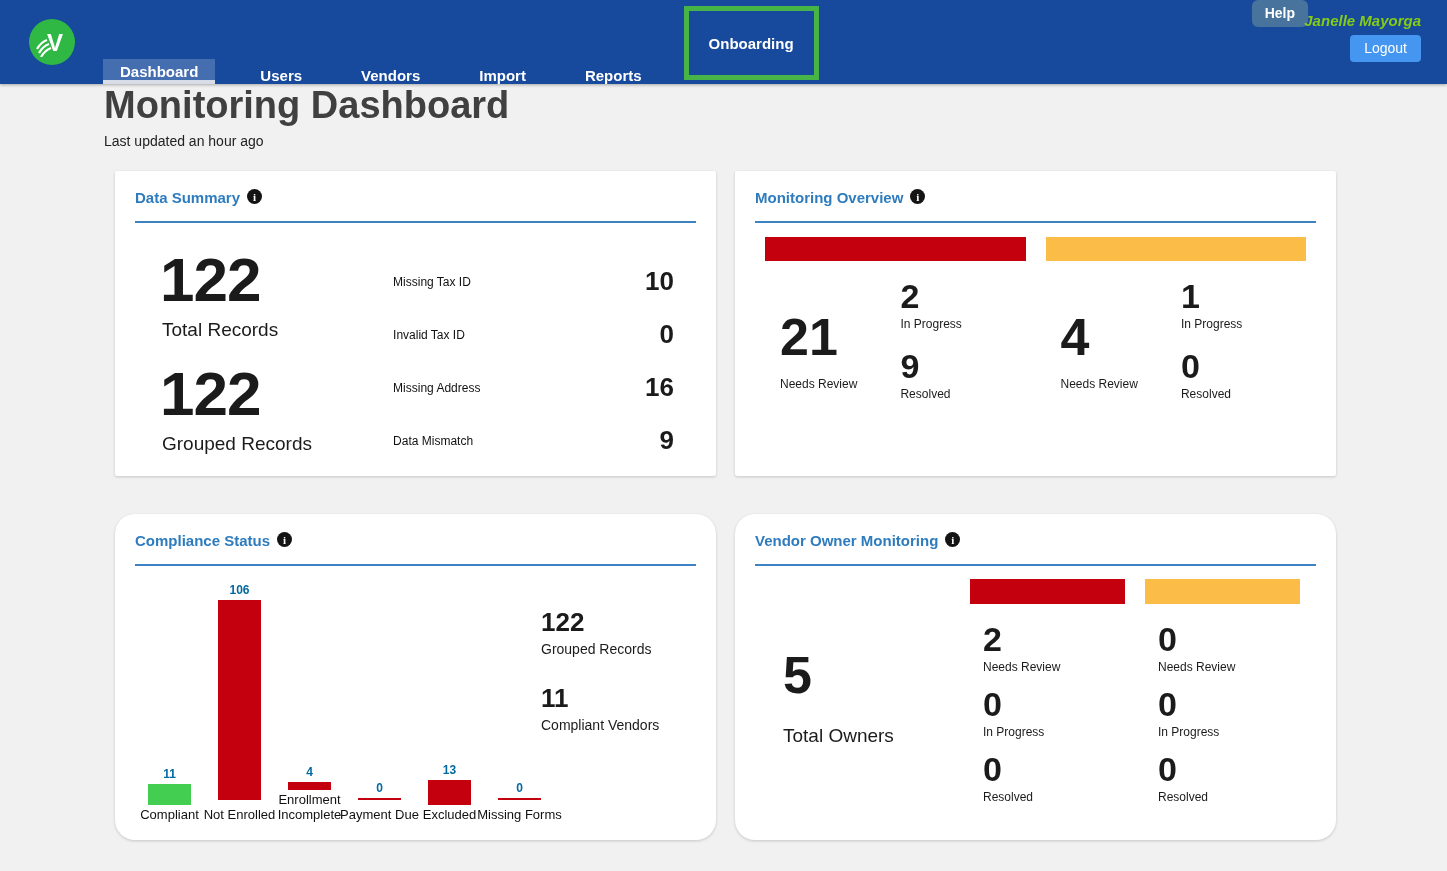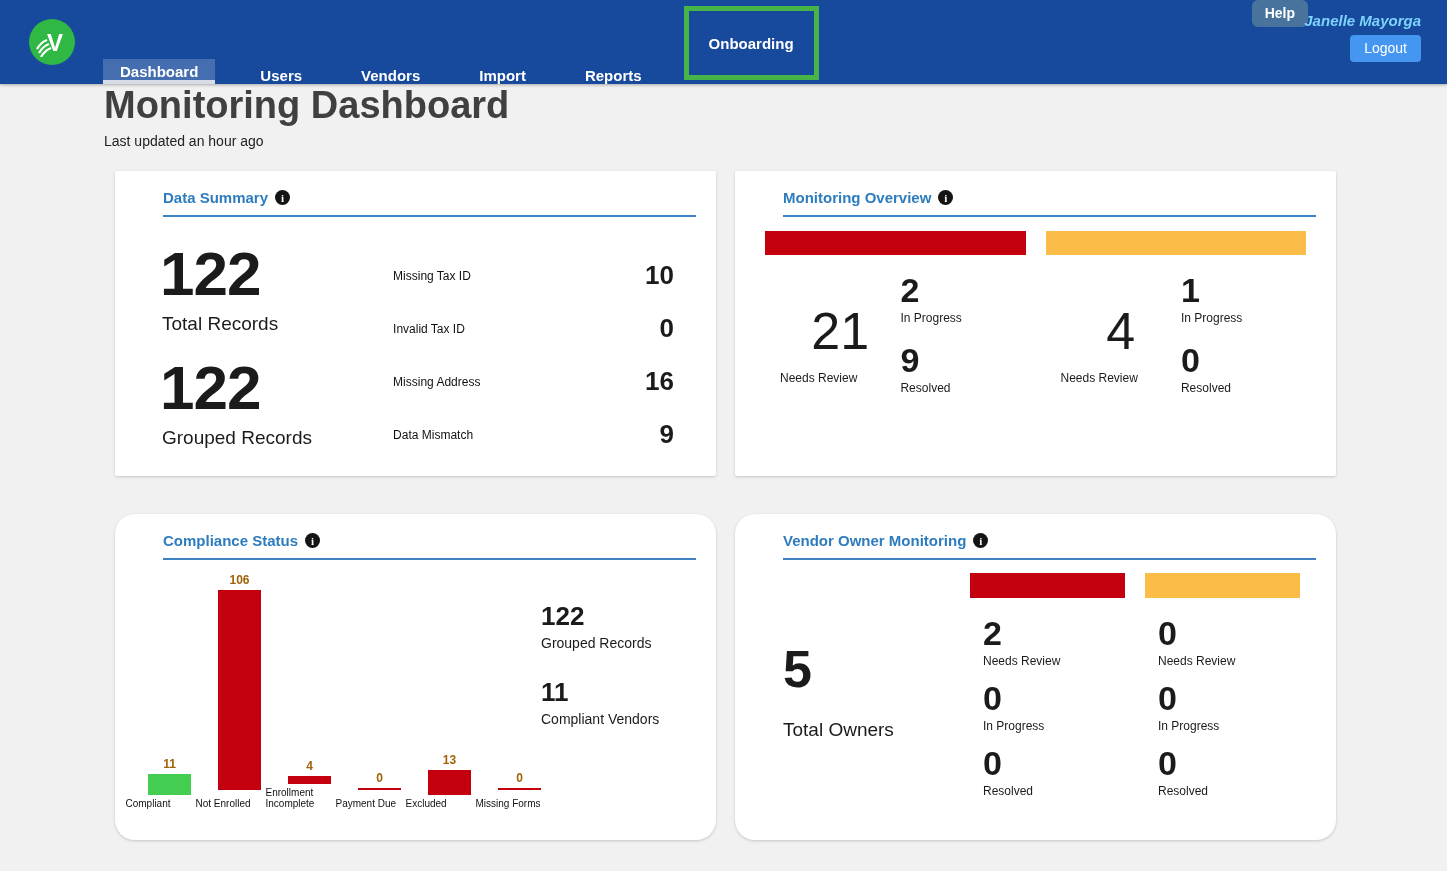--- a/index.html
+++ b/index.html
@@ -9,66 +9,66 @@
   
   .topnav { position:relative; height:84px; background:#17499d; display:flex; align-items:stretch; box-shadow:0 1px 3px rgba(0,0,0,.3); }
   .logo-wrap { width:103px; display:flex; align-items:center; justify-content:center; }
   .logo { width:46px; height:46px; border-radius:50%; background:#2fb844; display:flex; align-items:center; justify-content:center; }
   .nav-tabs { display:flex; align-items:flex-end;gap:11px; }
   .nav-tab { display:flex; align-items:center; padding:0 17px; color:#fff; font-size:15px; font-weight:600; cursor:pointer; margin-right:14px; white-space:nowrap; }
   .nav-tab.active { background:#456eb0; border-bottom:4px solid #d7dce6; padding-top:4px; margin-right:17px; }
   .nav-tab.annotated-tab { border:5px solid #46b446; height:74px; align-self:center; margin-top:2px; padding:0 20px; }
   .nav-right { position:absolute; right:0; top:0; height:84px; width:230px; }
   .help-btn { position:absolute; top:0; right:139px; background:#47739c; color:#fff; font-size:14px; font-weight:600; padding:5px 13px 6px; border:none; border-radius:6px; cursor:pointer; }
-  .user-name { position:absolute; top:12px; right:26px; color:#7dd3fc; font-size:15px; font-style:italic; font-weight:600; white-space:nowrap; }
+  .user-name { position:absolute; top:12px; right:26px; color:#84cc16; font-size:15px; font-style:italic; font-weight:600; white-space:nowrap; }
   .logout-btn { position:absolute; top:35px; right:26px; background:#4496f0; color:#fff; font-size:14px; padding:5px 14px 6px; border:none; border-radius:4px; cursor:pointer; }
 
   
   main { padding-left:104px; }
   h1 { font-size:38px; font-weight:700; color:#404040; }
   .subtitle { margin-top:6px; font-size:14px; color:#222; }
   .cards { display:grid; grid-template-columns:601px 601px; column-gap:19px; row-gap:38px; margin:22px 0 0 11px; }
   .card { background:#fff; border-radius:2px; box-shadow:0 1px 3px rgba(0,0,0,.18); padding:18px 20px 0; position:relative; }
   .card.r1 { height:305px; }
   .card.r2 { height:326px;border-radius:20px; }
-  .card-head { display:flex; align-items:center; gap:7px; border-bottom:2px solid #3e82c4; padding-bottom:9px;margin-left:28px; }
+  .card-head { display:flex; gap:7px; border-bottom:2px solid #3e82c4; padding-bottom:15px; }
   .card-title { color:#2e7cbe; font-size:15px; font-weight:600; }
   .info-icon { width:15px; height:15px; border-radius:50%; background:#141414; color:#fff; font-size:11px; font-weight:700; font-family:"Liberation Serif", serif; display:flex; align-items:center; justify-content:center; cursor:pointer; }
 
   
   .ds-body { display:flex; margin-top:26px; }
   .ds-left { flex:0 0 46%; padding-left:25px; }
   .ds-total-value { font-size:62px; font-weight:700; line-height:1; letter-spacing:-1px; }
   .ds-total-label { font-size:19px; margin:8px 0 22px 2px; }
   .ds-right { flex:1; padding:6px 22px 0 0; }
   .ds-row { display:flex; justify-content:space-between; align-items:center; height:53px; }
   .ds-row-label { font-size:12px; color:#111; }
   .ds-row-value { font-size:26px; font-weight:700; }
 
   
   .mo-bars { display:flex; gap:20px; margin:14px 10px 0; }
   .mo-bar { height:24px; flex:1; }
   .mo-groups { display:flex; gap:20px; margin:14px 10px 0; }
   .mo-group { flex:1; display:flex; }
   .mo-primary { flex:0 0 52%; padding:36px 0 0 15px; }
-  .mo-primary-value { font-size:52px; font-weight:400; line-height:1;text-align:center; }
+  .mo-primary-value { font-size:52px; font-weight:700; line-height:1; }
   .mo-primary-label { font-size:12px; margin-top:14px; }
   .mo-stack { flex:1; padding-top:4px; }
   .mo-stat { margin-bottom:18px; }
   .mo-stat-value { font-size:34px; font-weight:700; line-height:1; }
   .mo-stat-label { font-size:12px; margin-top:4px; }
 
   
   .cs-body { display:flex; margin-top:6px; }
   .chart { display:flex; align-items:flex-end; gap:27px; padding-left:13px; }
   .bar-col { width:43px; display:flex; flex-direction:column; align-items:center; }
   .bar-stack { height:218px; display:flex; flex-direction:column; justify-content:flex-end; align-items:center; }
-  .bar-value { font-size:12px; font-weight:700; color:#a16207; margin-bottom:3px; }
+  .bar-value { font-size:12px; font-weight:700; color:#0369a1; margin-bottom:3px; }
   .bar { width:43px; }
-  .bar-label { width:88px; font-size:10px; line-height:1.13; margin-top:3px; color:#111; }
+  .bar-label { width:88px; text-align:center; font-size:13px; line-height:1.13; margin-top:3px; color:#111; }
   .bar-col:nth-child(even) .bar-label { margin-top:8px; }
   .cs-stats { margin-left:auto; padding:37px 22px 0 0; width:165px; }
   .cs-stat { margin-bottom:28px; }
   .cs-stat-value { font-size:26px; font-weight:700; line-height:1; }
   .cs-stat-label { font-size:14px; margin-top:6px; white-space:nowrap; }
 
   
   .vo-body { display:flex; margin-top:13px; }
   .vo-total { flex:0 0 215px; padding:70px 0 0 28px; }
   .vo-total-value { font-size:52px; font-weight:700; line-height:1; }

